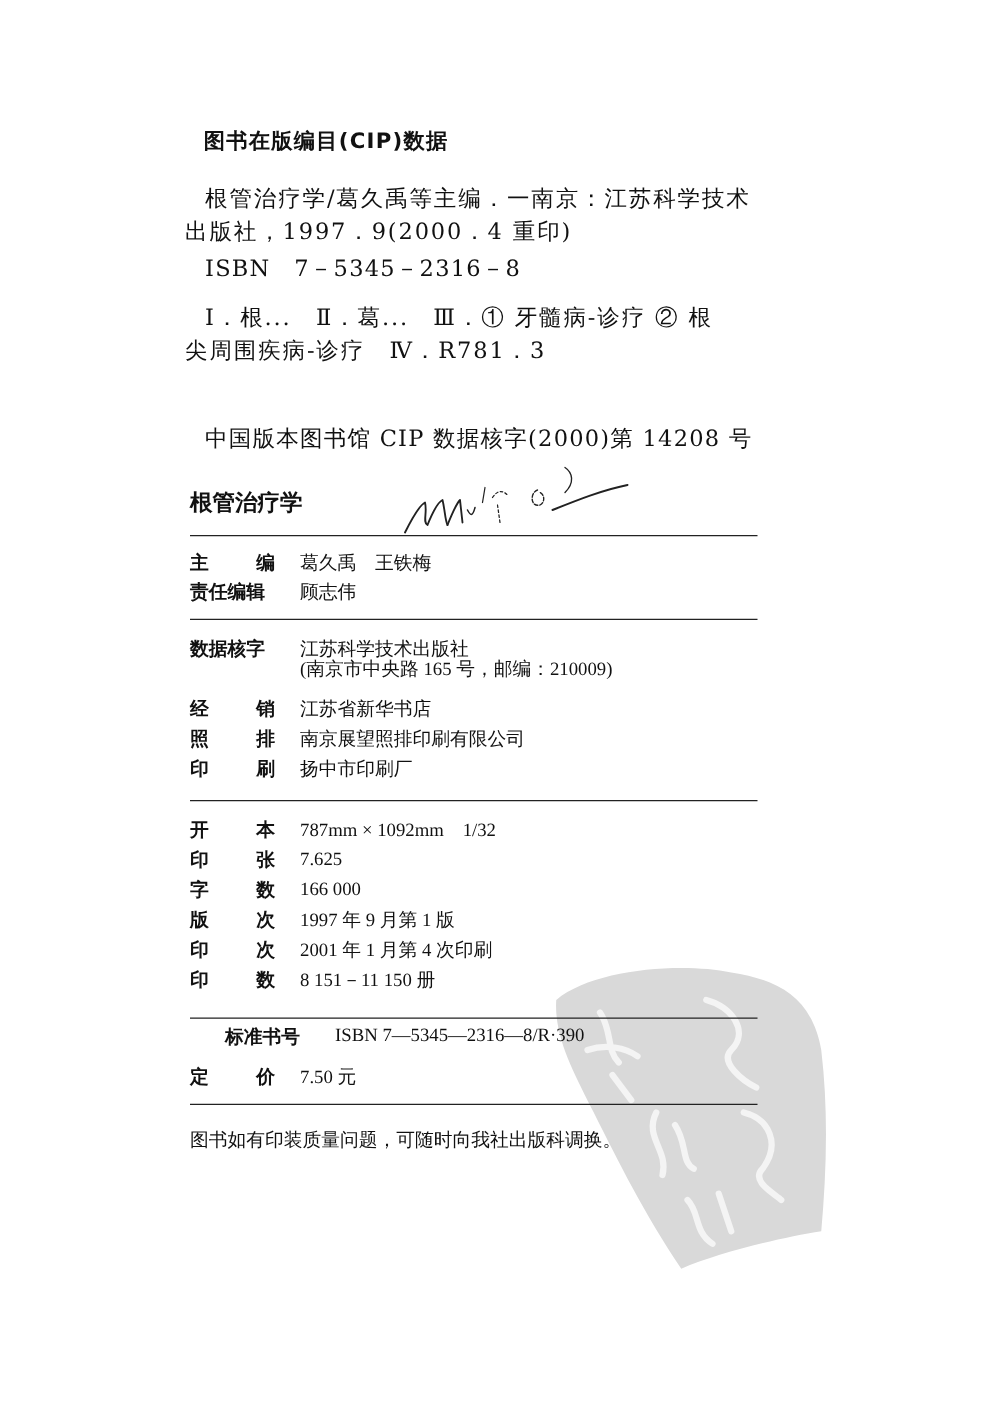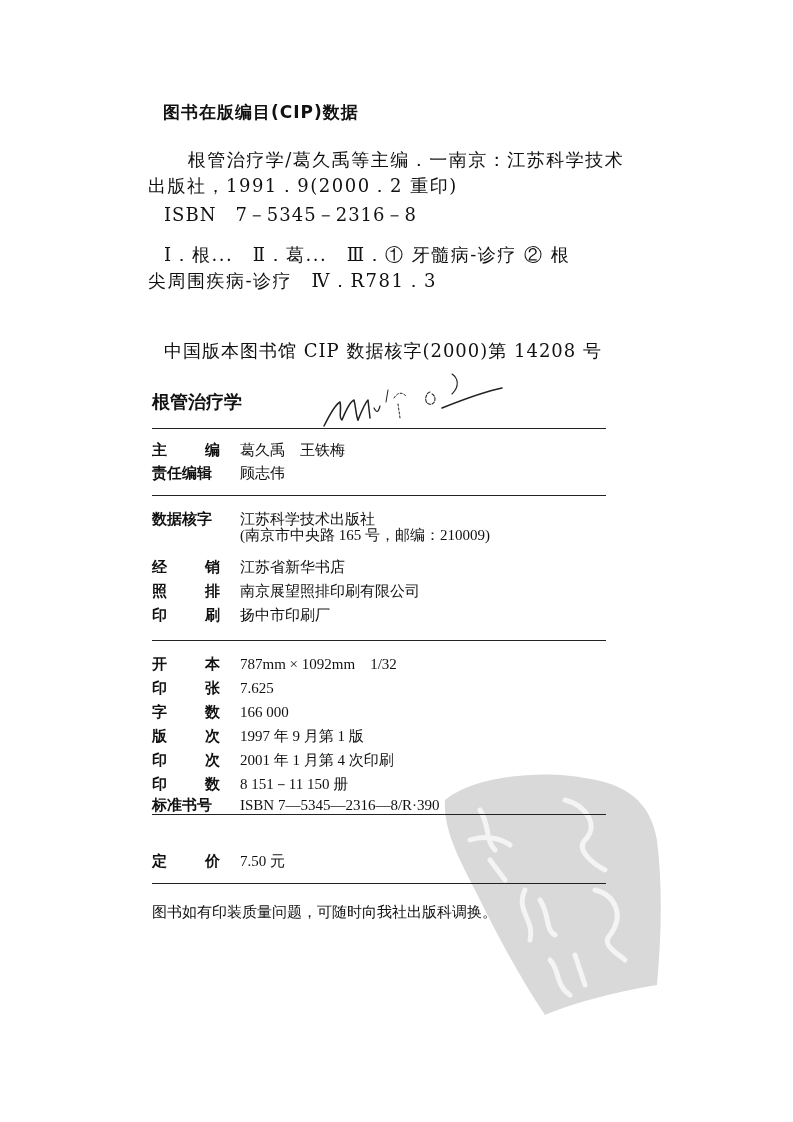--- a/index.html
+++ b/index.html
@@ -26,21 +26,21 @@
       letter-spacing: 1px;
       text-align: center;
     }
     .cip-line {
       font-size: 18px;
       line-height: 26px;
       white-space: nowrap;
       letter-spacing: 1.5px;
     }
     .cip-catalog { left: 148px; top: 147px; width: 500px; }
-    .cip-catalog .first { padding-left: 16px; text-align: center; }
+    .cip-catalog .first { padding-left: 16px; }
     .cip-isbn { left: 164px; top: 203px; font-size: 18px; letter-spacing: 1px; word-spacing: 6px; }
     .cip-subjects { left: 148px; top: 242px; width: 500px; }
     .cip-subjects .first { padding-left: 16px; }
     .cip-approval { left: 164px; top: 314px; font-size: 18px; letter-spacing: 1px; margin-top: 25px; }
 
     
     .book-title {
       left: 152px; top: 390px;
       font-family: "DejaVu Sans", sans-serif;
       font-weight: bold;
@@ -94,21 +94,21 @@
       pointer-events: none;
     }
   </style>
 </head>
 <body>
 
 <div class="abs cip-heading">图书在版编目(CIP)数据</div>
 
 <div class="abs cip-catalog cip-line">
   <div class="first">根管治疗学/葛久禹等主编．一南京：江苏科学技术</div>
-  <div>出版社，1991．9(2000．2 重印)</div>
+  <div>出版社，1997．9(2000．4 重印)</div>
 </div>
 
 <div class="abs cip-isbn">ISBN　7－5345－2316－8</div>
 
 <div class="abs cip-subjects cip-line">
   <div class="first">Ⅰ．根...　Ⅱ．葛...　Ⅲ．① 牙髓病-诊疗 ② 根</div>
   <div>尖周围疾病-诊疗　Ⅳ．R781．3</div>
 </div>
 
 <div class="abs cip-approval">中国版本图书馆 CIP 数据核字(2000)第 14208 号</div>
@@ -226,21 +226,21 @@
     <path d="M45 40 C55 55, 50 70, 60 80 M35 70 C50 65, 65 68, 75 75 M55 90 L70 110"></path>
     <path d="M130 30 C150 35, 165 55, 150 70 C140 80, 160 95, 170 100"></path>
     <path d="M90 120 C80 140, 100 150, 95 170 M105 130 C115 145, 110 160, 120 165"></path>
     <path d="M160 120 C180 125, 190 145, 175 165 C165 175, 185 185, 190 190"></path>
     <path d="M115 190 C125 200, 120 215, 135 225 M140 185 L150 215"></path>
   </g>
 </svg>
 
 <div class="rule" style="top:814px;"></div>
 
-<div class="row" style="top:794px;">
+<div class="row" style="top:818px;margin-left:28px;">
   <span class="label wide">标准书号</span>
   <span class="value">ISBN 7—5345—2316—8/R·390</span>
 </div>
 <div class="row" style="top:850px;">
   <span class="label">
     <span>定</span>
     <span>价</span>
   </span>
   <span class="value">7.50 元</span>
 </div>

